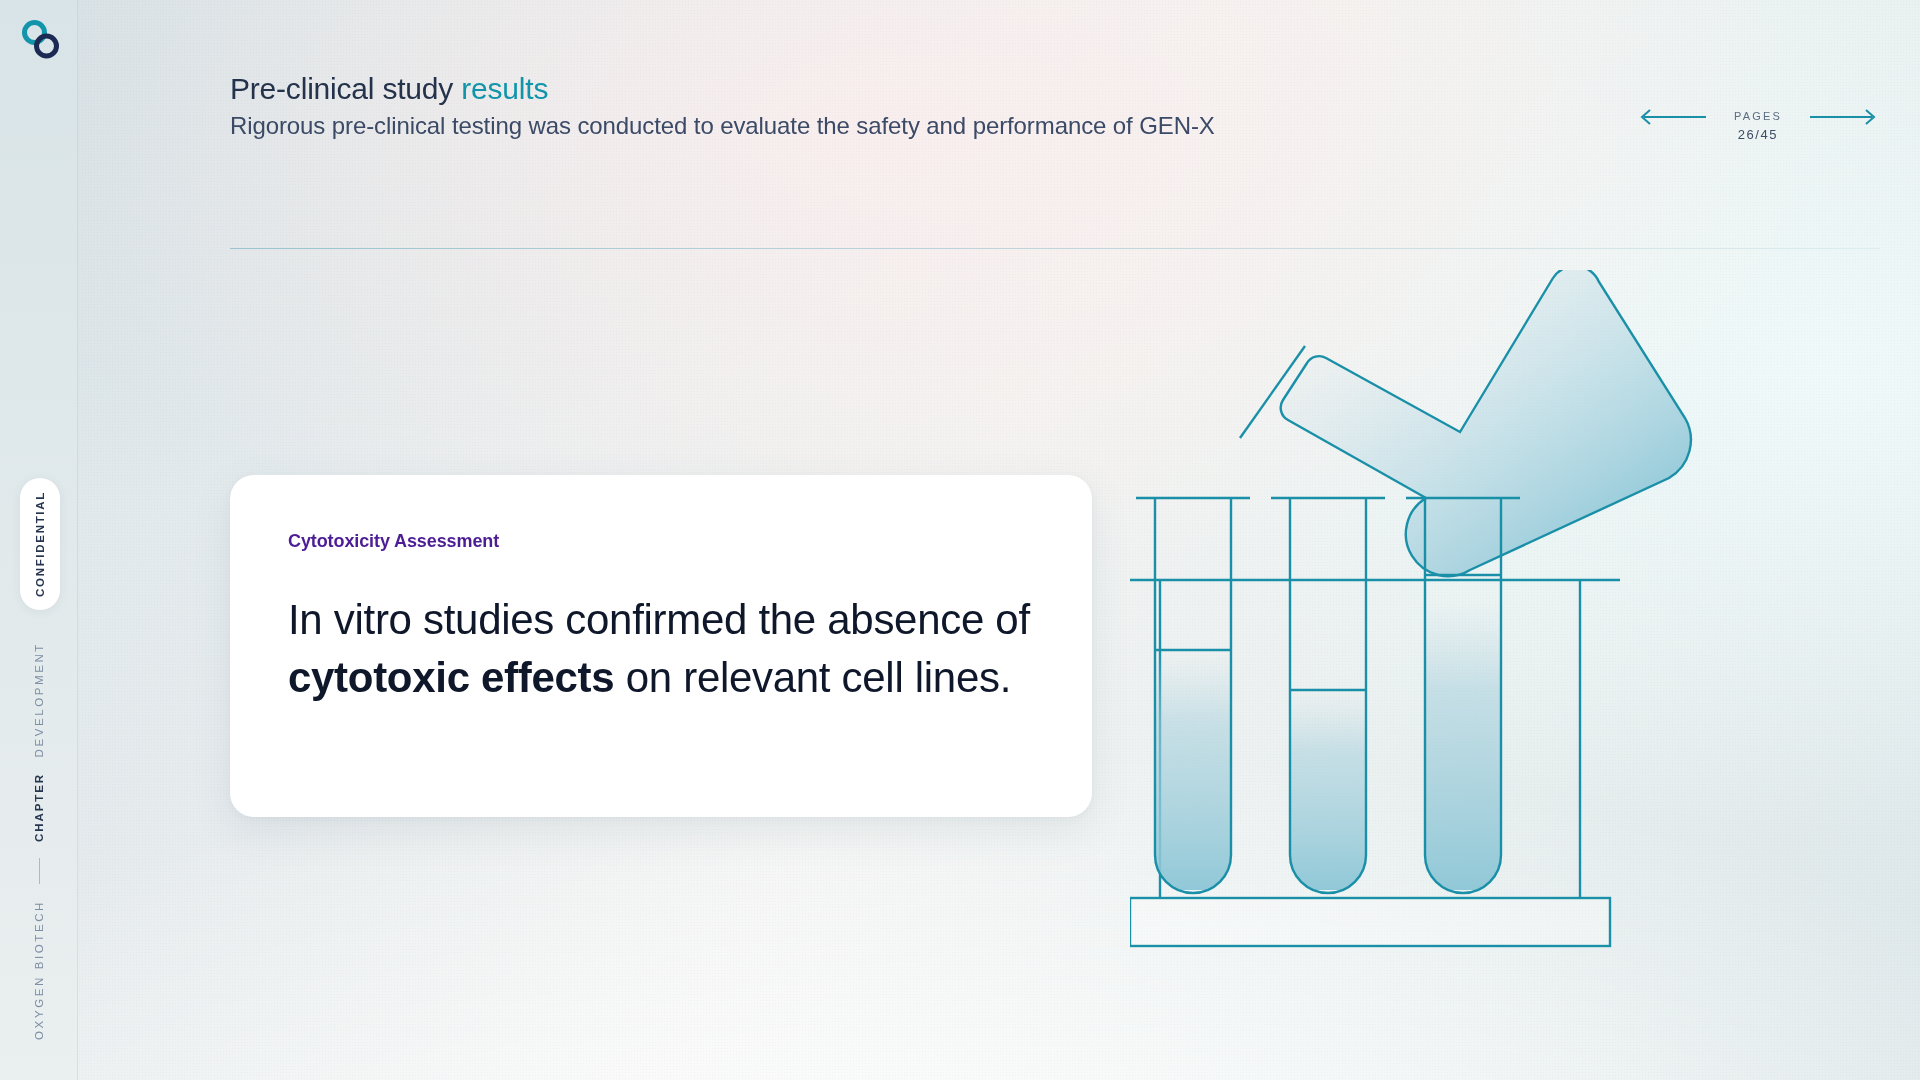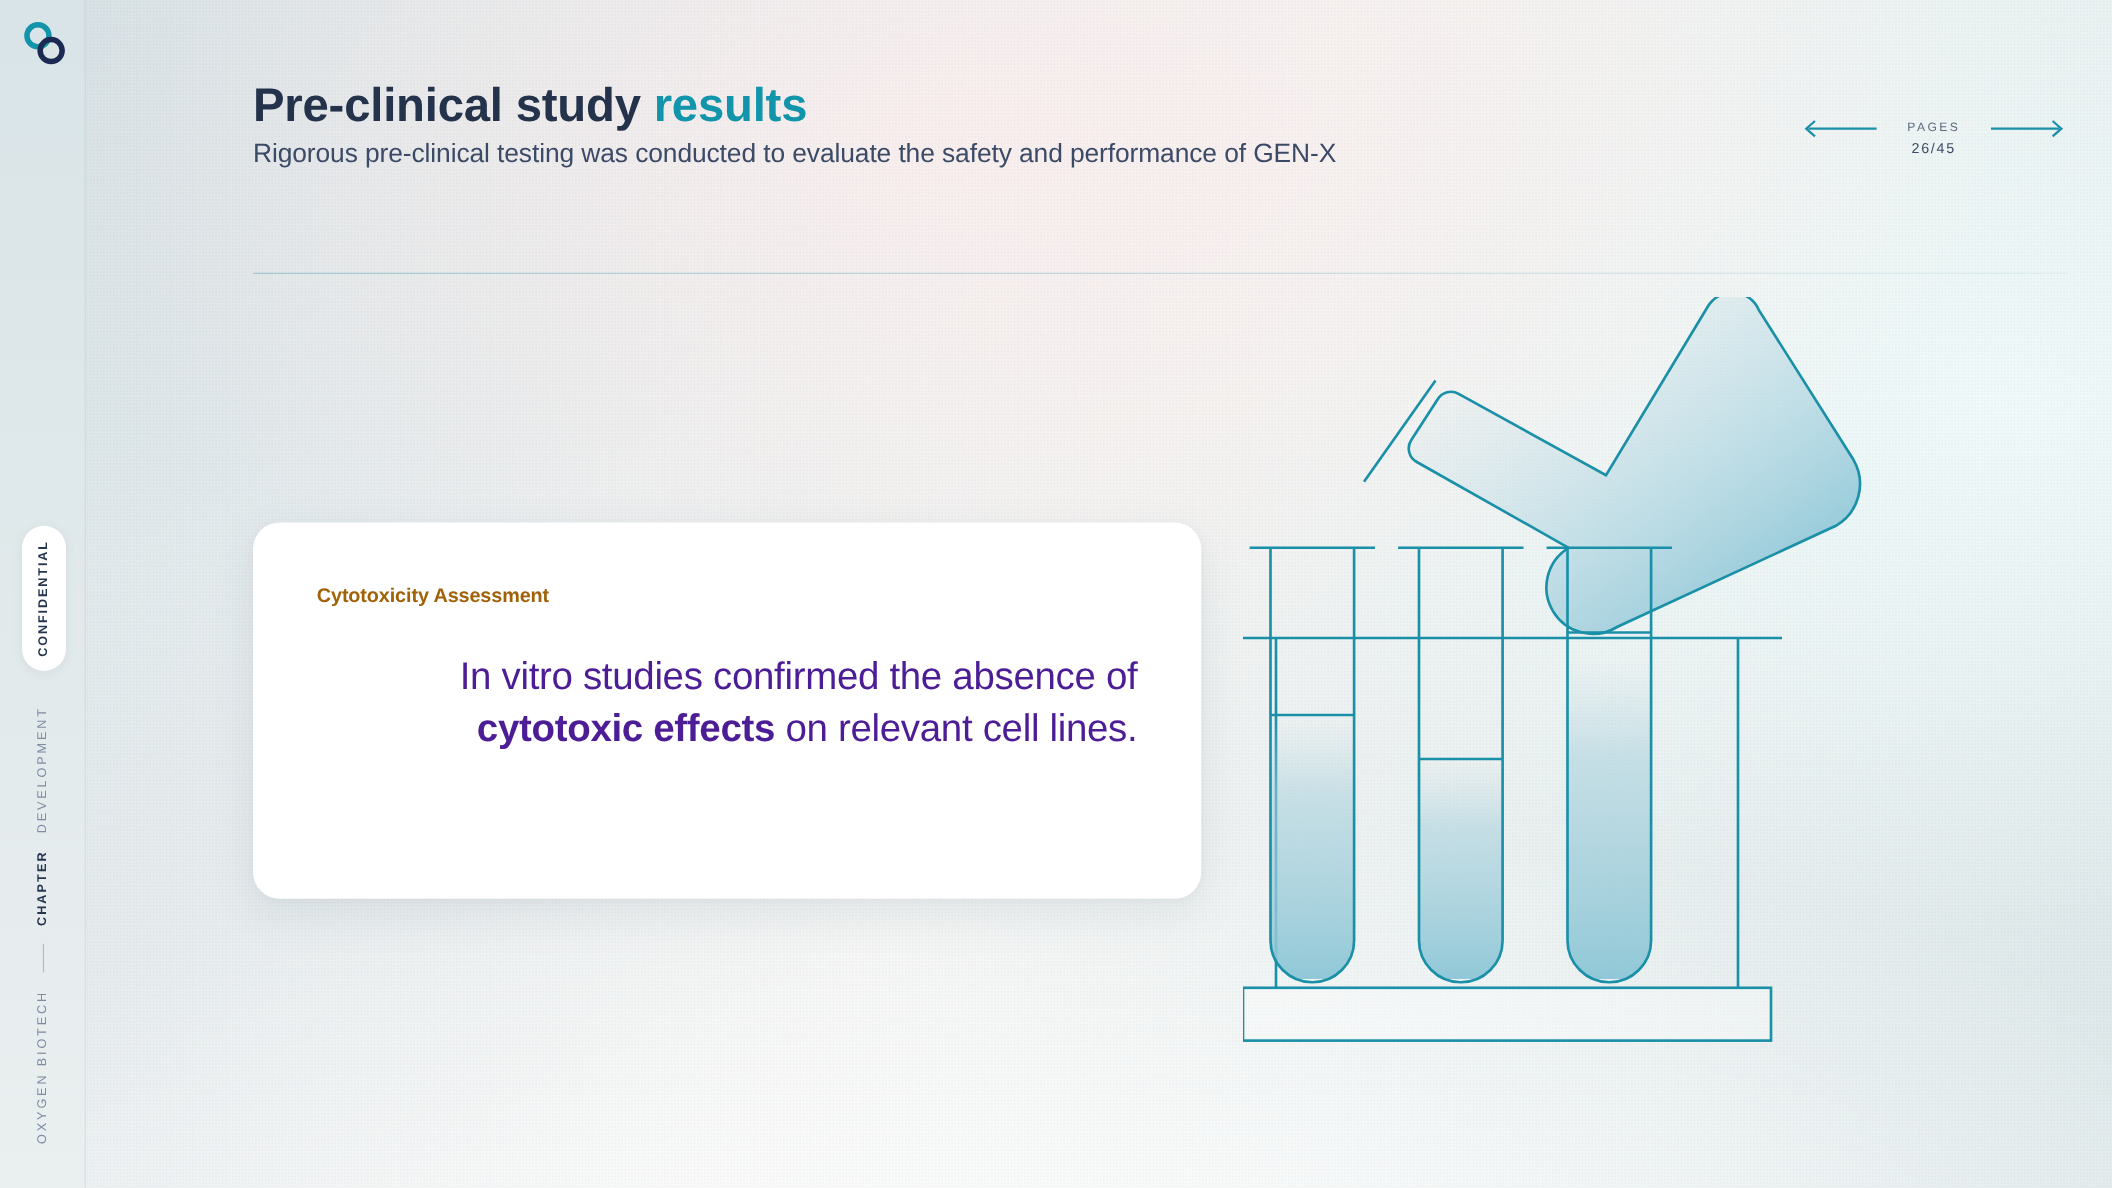--- a/index.html
+++ b/index.html
@@ -59,21 +59,21 @@
   .v-txt{
     writing-mode:vertical-rl; transform:rotate(180deg);
     font-size:11.5px; letter-spacing:2.6px; color:#7e8da3; white-space:nowrap;
   }
   .v-txt.strong{ color:#26364f; font-weight:700; letter-spacing:1.9px; }
   .v-dash{ width:1px; height:26px; background:#a9b9c6; }
 
   
   #header{ position:absolute; left:230px; top:72px; width:1650px; z-index:4; }
   #page-title{
-    font-size:43px; font-weight:700; color:#24324b;
+    font-size:30px; font-weight:400; color:#24324b;
     letter-spacing:-0.2px; line-height:1.15; white-space:nowrap;
   }
   #page-title .accent{ color:#1295aa; }
   #page-sub{
     margin-top:2px;
     font-size:24px; font-weight:300; color:#3b4a66;
     line-height:1.42; max-width:1020px; letter-spacing:-0.1px;
   }
   #divider{
     position:absolute; left:230px; top:248px; width:1650px; height:1px;
@@ -91,26 +91,26 @@
   #pager .lbl .v{ font-size:13px; letter-spacing:1.6px; color:#3c4c66; display:block; }
 
   
   #card{
     position:absolute; left:230px; top:475px; width:862px; height:342px;
     background:#ffffff; border-radius:24px;
     box-shadow:0 14px 40px rgba(80,105,125,0.10), 0 2px 8px rgba(80,105,125,0.05);
     padding:56px 58px 0 58px; z-index:4;
   }
   #card-eyebrow{
-    font-size:18px; font-weight:700; color:#a16207; letter-spacing:-0.1px;
+    font-size:18px; font-weight:700; color:#4c1d95; letter-spacing:-0.1px;
   }
   #card-body{
     margin-top:39px;
-    font-size:35px; font-weight:300; color:#4c1d95;
-    line-height:1.38; letter-spacing:-0.3px;text-align:right;
+    font-size:42px; font-weight:300; color:#0f172a;
+    line-height:1.38; letter-spacing:-0.3px;
   }
   #card-body b{ font-weight:700; }
 
   
   #illo{ position:absolute; left:1130px; top:270px; width:790px; height:740px; z-index:3; }
 </style>
 </head>
 <body>
 
 <div id="stage">

